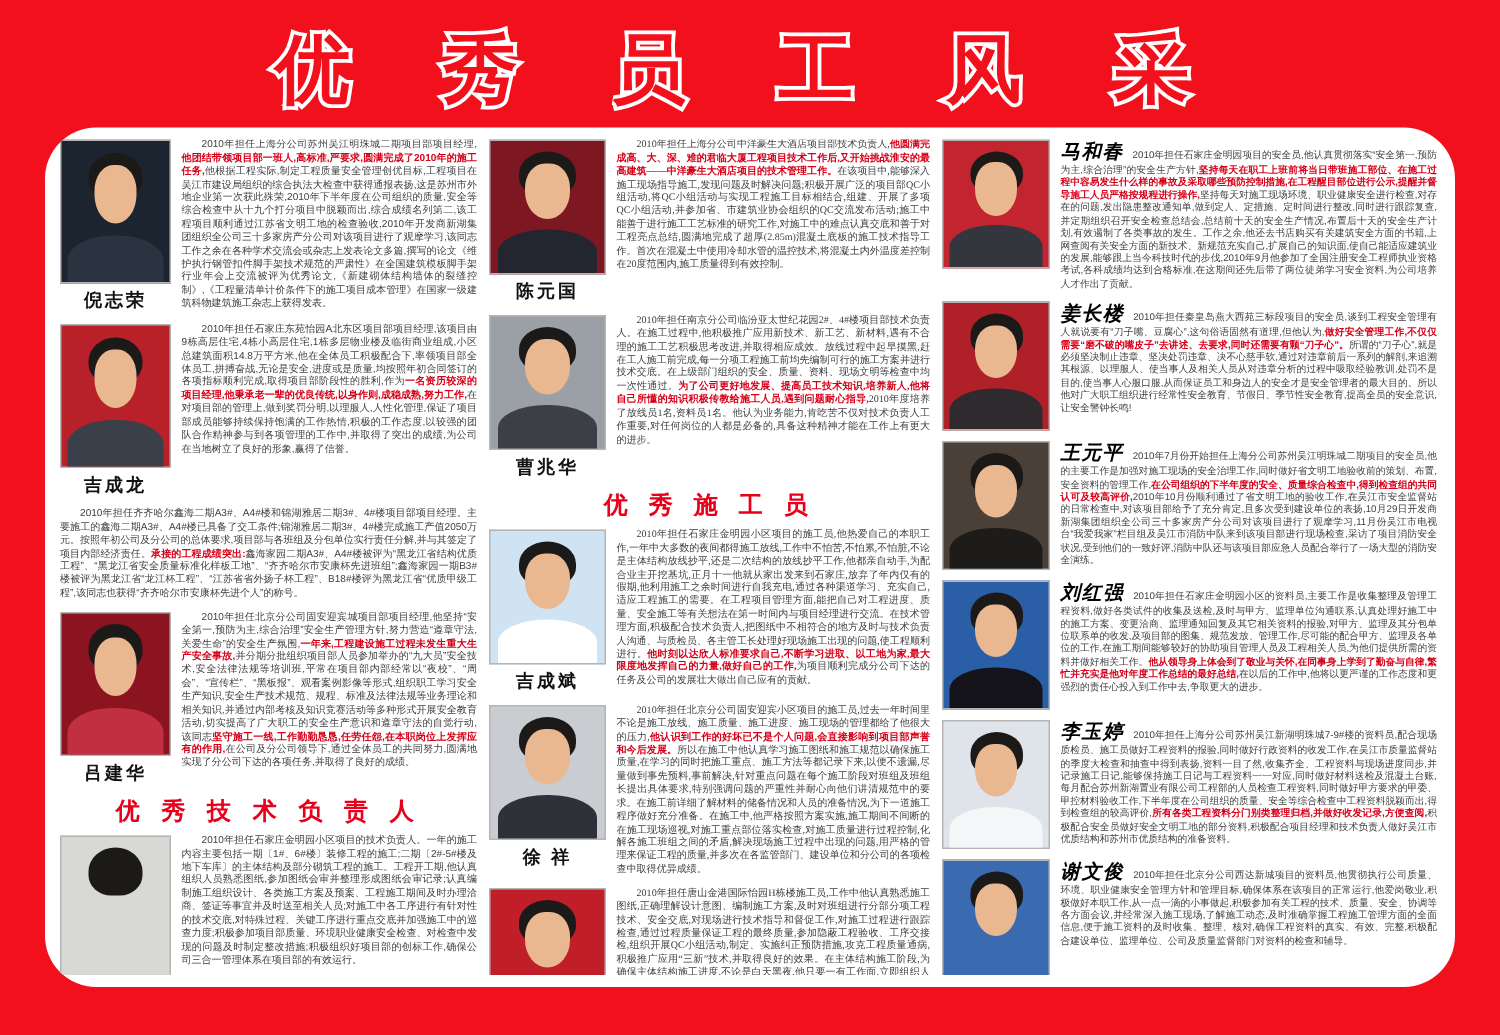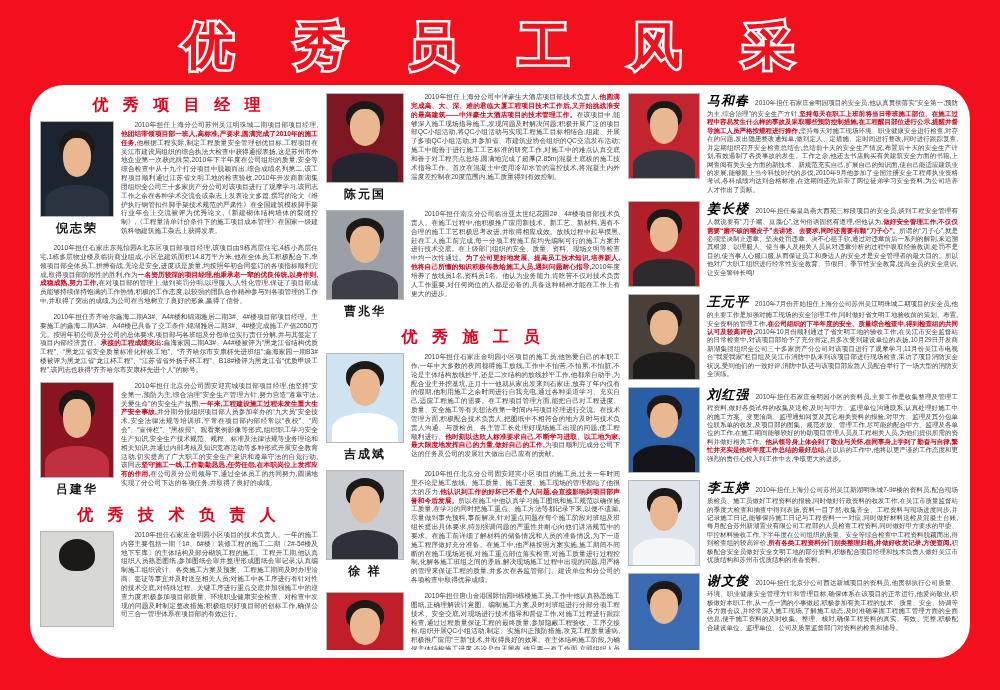--- a/index.html
+++ b/index.html
@@ -10,21 +10,21 @@
   }
   .title-band{position:absolute;top:0;left:0;width:895px;height:85px;}
   .panel{
     position:absolute;left:30px;top:85px;width:940px;height:573px;
     background:#ffffff;border-radius:34px;overflow:hidden;
     padding:8px 10px;box-sizing:border-box;
   }
   .cols{display:flex;gap:8px;height:100%;}
   .col{overflow:hidden;}
   .col0{flex:0 0 278px;}
-  .col1{flex:0 0 294px;}
+  .col1{flex:0 0 294px;font-family:Liberation Serif, serif;}
   .col2{flex:0 0 330px;}
   .sec-h{
     text-align:center;font-weight:bold;color:#e8001a;
     font-size:16px;letter-spacing:5px;margin:2px 0 5px 0;white-space:nowrap;
   }
   .person{display:flex;gap:7px;margin-bottom:7px;align-items:flex-start;}
   .photo-col{flex:0 0 74px;}
   .col1 .photo-col{flex:0 0 78px;}
   .col2 .photo-col{flex:0 0 72px;}
   .photo{position:relative;width:100%;height:96px;overflow:hidden;border:1px solid #b5b5b5;box-sizing:border-box;}
@@ -55,33 +55,40 @@
 
 <div class="title-band">
   <svg width="1000" height="85">
     <text x="500" y="63" text-anchor="middle" font-family="Liberation Sans, sans-serif" font-size="50" font-weight="bold" letter-spacing="24" fill="#f2101d" stroke="#ffffff" stroke-width="5" paint-order="stroke">优 秀 员 工 风 采</text>
   </svg>
 </div>
 
 <div class="panel">
   <div class="cols">
     <div class="col col0" id="col0">
-        <div class="sec-h">优 秀 项 目 经 理</div>
         <div class="person">
           <div class="photo-col">
             <div class="photo" style="background: rgb(28, 36, 48);">
               <div class="hair"></div>
               <div class="head"></div>
               <div class="torso" style="background: rgb(42, 51, 64);"></div>
             </div>
             <div class="pname">倪志荣</div>
           </div>
           <div class="bio indent"><span class="rn">2010年担任上海分公司苏州吴江明珠城二期项目部项目经理,</span><span class="hl">他团结带领项目部一班人,高标准,严要求,圆满完成了2010年的施工任务,</span><span class="rn">他根据工程实际,制定工程质量安全管理创优目标,工程项目在吴江市建设局组织的综合执法大检查中获得通报表扬,这是苏州市外地企业第一次获此殊荣,2010年下半年度在公司组织的质量,安全等综合检查中从十九个打分项目中脱颖而出,综合成绩名列第二,该工程项目顺利通过江苏省文明工地的检查验收,2010年开发商新湖集团组织全公司三十多家房产分公司对该项目进行了观摩学习,该同志工作之余在各种学术交流会或杂志上发表论文多篇,撰写的论文《维护执行钢管扣件脚手架技术规范的严肃性》在全国建筑模板脚手架行业年会上交流被评为优秀论文,《新建砌体结构墙体的裂缝控制》,《工程量清单计价条件下的施工项目成本管理》在国家一级建筑科物建筑施工杂志上获得发表。</span></div>
         </div>
         <div class="person">
+          <div class="photo-col">
+            <div class="photo" style="background: rgb(184, 32, 42);">
+              <div class="hair"></div>
+              <div class="head"></div>
+              <div class="torso" style="background: rgb(58, 63, 74);"></div>
+            </div>
+            <div class="pname">吉成龙</div>
+          </div>
           <div class="bio indent"><span class="rn">2010年担任石家庄东苑怡园A北东区项目部项目经理,该项目由9栋高层住宅,4栋小高层住宅,1栋多层物业楼及临街商业组成,小区总建筑面积14.8万平方米,他在全体员工积极配合下,率领项目部全体员工,拼搏奋战,无论是安全,进度或是质量,均按照年初合同签订的各项指标顺利完成,取得项目部阶段性的胜利,作为</span><span class="hl">一名资历较深的项目经理,他秉承老一辈的优良传统,以身作则,成稳成熟,努力工作,</span><span class="rn">在对项目部的管理上,做到奖罚分明,以理服人,人性化管理,保证了项目部成员能够持续保持饱满的工作热情,积极的工作态度,以较强的团队合作精神参与到各项管理的工作中,并取得了突出的成绩,为公司在当地树立了良好的形象,赢得了信誉。</span></div>
         </div>
         <div class="person">
           <div class="bio indent"><span class="rn">2010年担任齐齐哈尔鑫海二期A3#、A4#楼和锦湖雅居二期3#、4#楼项目部项目经理。主要施工的鑫海二期A3#、A4#楼已具备了交工条件;锦湖雅居二期3#、4#楼完成施工产值2050万元。按照年初公司及分公司的总体要求,项目部与各班组及分包单位实行责任分解,并与其签定了项目内部经济责任。</span><span class="hl">承接的工程成绩突出:</span><span class="rn">鑫海家园二期A3#、A4#楼被评为“黑龙江省结构优质工程”、“黑龙江省安全质量标准化样板工地”、“齐齐哈尔市安康杯先进班组”;鑫海家园一期B3#楼被评为黑龙江省“龙江杯工程”、“江苏省省外扬子杯工程”、B18#楼评为黑龙江省“优质甲级工程”,该同志也获得“齐齐哈尔市安康杯先进个人”的称号。</span></div>
         </div>
         <div class="person">
           <div class="photo-col">
             <div class="photo" style="background: rgb(140, 20, 32);">
               <div class="hair"></div>
               <div class="head"></div>

